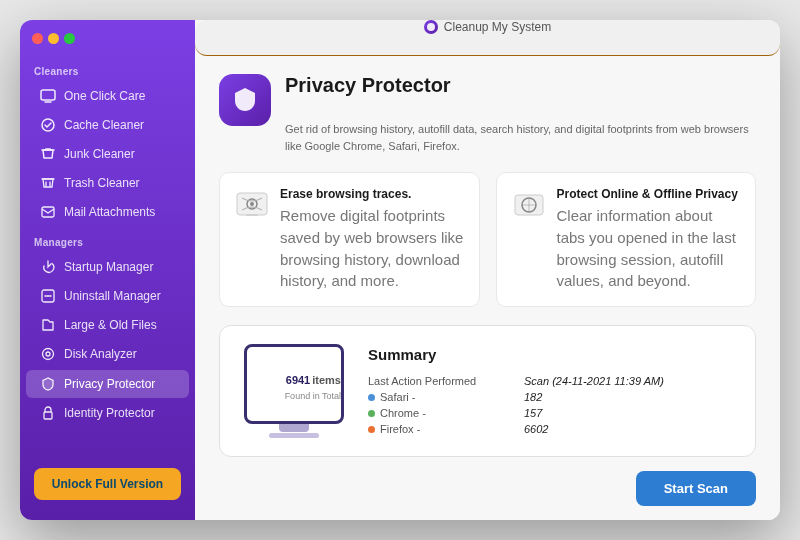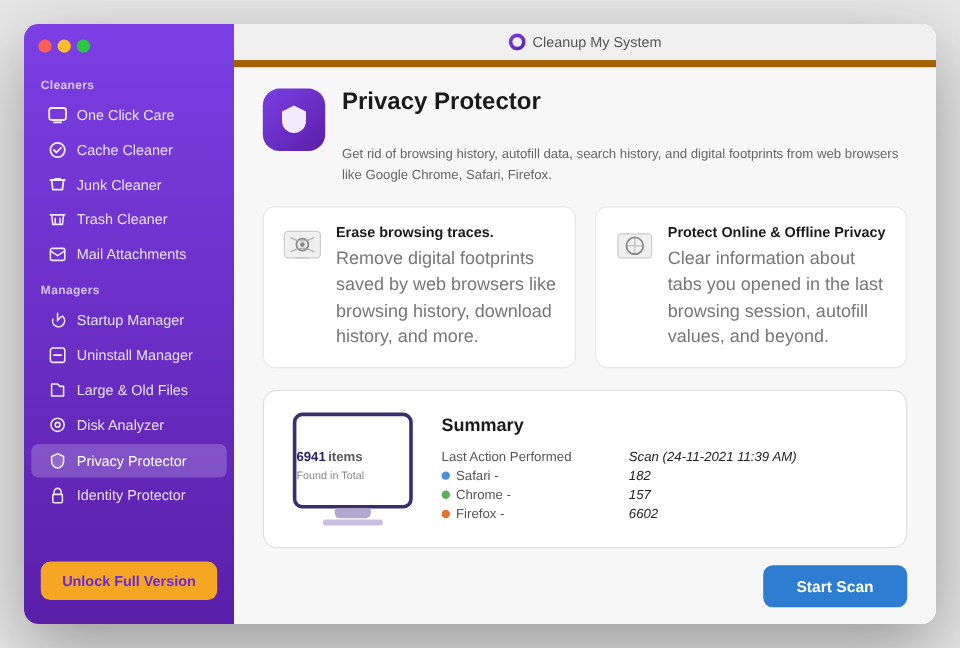--- a/index.html
+++ b/index.html
@@ -82,41 +82,42 @@
     .sidebar-footer {
       margin-top: auto;
       padding: 0 14px;
     }
     .unlock-btn {
       width: 100%;
       padding: 9px 0;
       background: #f5a623;
       border: none;
       border-radius: 8px;
-      color: #6d28d9;
+      color: #0c4a6e;
       font-size: 12px;
       font-weight: 600;
       cursor: pointer;
       text-align: center;
     }
     
     .main {
       flex: 1;
       background: #f7f7f7;
       display: flex;
       flex-direction: column;
     }
     .main-titlebar {
       height: 36px;
       background: #f0f0f0;
       display: flex;
-      align-items: center;
+      align-items: flex-start;
       justify-content: center;
-      border-bottom: 6px solid #a16207;
+      border-bottom: 1px solid #a16207;
       gap: 6px;
+      border-radius: 12px;
     }
     .main-titlebar-text {
       font-size: 12px;
       color: #555;
       font-weight: 500;
     }
     .title-icon {
       width: 14px;
       height: 14px;
       background: linear-gradient(135deg, #7b3fe4, #5a1fa8);
@@ -214,21 +215,21 @@
       flex-shrink: 0;
     }
     .monitor-screen {
       width: 100px;
       height: 80px;
       border: 3px solid #3a2f6e;
       border-radius: 8px;
       background: #fff;
       display: flex;
       flex-direction: column;
-      align-items: flex-start;
+      align-items: flex-end;
       justify-content: center;
     }
     .monitor-count {
       font-size: 18px;
       font-weight: 800;
       color: #2a2060;
     }
     .monitor-count span {
       font-size: 11px;
       font-weight: 600;

